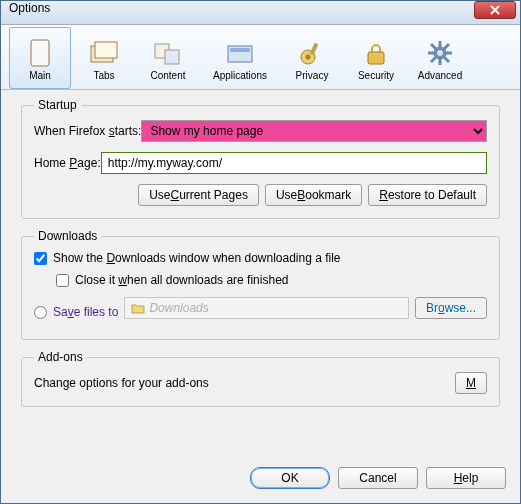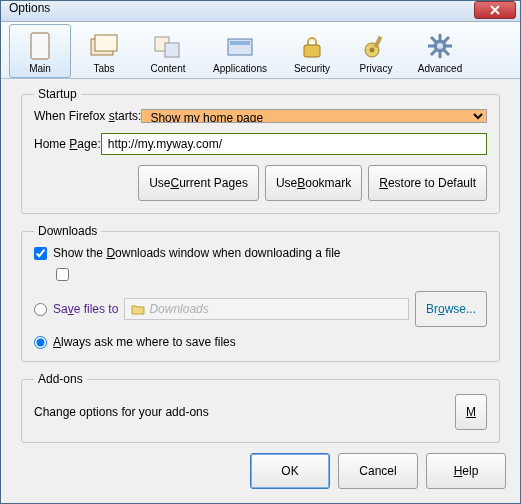--- a/index.html
+++ b/index.html
@@ -11,26 +11,26 @@
 .toolbar { height: 65px; background: linear-gradient(#fafdff,#e8f0f8); border-bottom: 1px solid #b0c0d0; display: flex; padding: 2px 8px 0; gap: 2px; }
 .tbtn { width: 62px; display: flex; flex-direction: column; align-items: center; justify-content: center; border: 1px solid transparent; border-radius: 3px; cursor: pointer; padding-top: 2px; }
 .tbtn.active { background: linear-gradient(#f8fcff,#d8e8f8); border-color: #90b0d0; }
 .tbtn .ic { width: 32px; height: 32px; display:flex; align-items:center; justify-content:center; }
 .tbtn .lb { margin-top: 1px; color: #000; font-size: 10px; }
 .content { flex: 1; padding: 8px 18px 10px; display: flex; flex-direction: column; gap: 10px; }
 fieldset { border: 1px solid #c8c8c8; border-radius: 3px; padding: 8px 12px 12px; }
 legend { padding: 0 4px; color: #000; }
 .row { display: flex; align-items: center; gap: 0; }
 .underline-letter { text-decoration: underline; }
-select { flex: 1; height: 14px; background: #fdba74; border: 1px solid #a0a0a0; padding: 0 4px; }
+select { flex: 1; height: 22px; background: #ec4899; border: 1px solid #a0a0a0; padding: 0 4px; }
 input[type=text] { height: 22px; border: 1px solid #4d7c0f; padding: 0 6px; background:#fff; }
-.btn { height: 36px; padding: 0 10px; background: linear-gradient(#fdfdfd,#e8e8e8); border: 1px solid #9a9a9a; border-radius: 3px; cursor: pointer; display:inline-flex; align-items:center; }
+.btn { height: 22px; padding: 0 10px; background: linear-gradient(#fdfdfd,#e8e8e8); border: 1px solid #9a9a9a; border-radius: 3px; cursor: pointer; display:inline-flex; align-items:center; }
 .btn.disabled { color: #0369a1; background: #f0f0f0; cursor: default; }
-.btn.primary { border-color: #3a7ac0; box-shadow: 0 0 0 1px #7ab0e8 inset; }
-.chk, .rad { display:flex; align-items:center; gap:6px; }
+.btn.primary { border-color: #3a7ac0; box-shadow: 0 0 0 1px #7ab0e8 inset; border-radius: 10px; }
+.chk, .rad { display:flex; align-items:flex-end; gap:6px; }
 input[type=checkbox], input[type=radio] { width:13px; height:13px; margin:0; }
 .disabled-text { color:#4c1d95; }
 .buttons { display:flex; justify-content:flex-end; gap:8px; padding: 0 14px 14px; }
 .buttons .btn { width: 80px; justify-content:center; }
 .saveinput { flex:1; height:22px; border:1px solid #c8c8c8; background:#f4f4f4; color:#b0b0b0; padding:0 6px; font-style:italic; display:flex; align-items:center; }
 </style>
 </head>
 <body>
 
 <div class="window">
@@ -75,36 +75,36 @@
       <div class="ic">
           <svg width="30" height="26">
             <rect x="3" y="6" width="24" height="16" fill="#d8e4f4" stroke="#6080b0"></rect>
             <rect x="5" y="8" width="20" height="4" fill="#90b0e0"></rect>
           </svg>
         </div>
       <span class="lb">Applications</span>
     </div>
     <div class="tbtn">
       <div class="ic">
-          <svg width="24" height="28">
-            <path d="M7 10 a5 5 0 0 1 10 0 v3 h-2 v-3 a3 3 0 0 0 -6 0 v3 h-2 z" fill="#d0a840"></path>
-            <rect x="4" y="13" width="16" height="12" rx="2" fill="#e8c050" stroke="#a07820"></rect>
-          </svg>
-        </div>
-      <span class="lb">Security</span>
-    </div>
-    <div class="tbtn">
-      <div class="ic">
           <svg width="28" height="28">
             <circle cx="10" cy="18" r="7" fill="#e8d070" stroke="#a08030"></circle>
             <circle cx="10" cy="18" r="2.5" fill="#a08030"></circle>
             <rect x="14" y="4" width="4" height="12" fill="#c0a050" transform="rotate(25 16 10)"></rect>
           </svg>
         </div>
       <span class="lb">Privacy</span>
+    </div>
+    <div class="tbtn">
+      <div class="ic">
+          <svg width="24" height="28">
+            <path d="M7 10 a5 5 0 0 1 10 0 v3 h-2 v-3 a3 3 0 0 0 -6 0 v3 h-2 z" fill="#d0a840"></path>
+            <rect x="4" y="13" width="16" height="12" rx="2" fill="#e8c050" stroke="#a07820"></rect>
+          </svg>
+        </div>
+      <span class="lb">Security</span>
     </div>
     <div class="tbtn">
       <div class="ic">
           <svg width="28" height="28">
             <circle cx="14" cy="14" r="6" fill="#8aa8c8" stroke="#5878a0"></circle>
             <g stroke="#6888b0" stroke-width="3">
               <line x1="14" y1="2" x2="14" y2="26"></line>
               <line x1="2" y1="14" x2="26" y2="14"></line>
               <line x1="5" y1="5" x2="23" y2="23"></line>
               <line x1="23" y1="5" x2="5" y2="23"></line>
@@ -148,40 +148,37 @@
     </fieldset>
 
     <fieldset>
       <legend>Downloads</legend>
       <label class="chk" style="margin-bottom:8px">
         <input type="checkbox" checked="" style="">
         <span><span>Show the </span><span class="underline-letter">D</span><span>ownloads window when downloading a file</span></span>
       </label>
       <label class="chk" style="margin:0 0 10px 22px">
         <input type="checkbox" style="">
+        <span><span>Close it </span><span class="underline-letter">w</span><span>hen all downloads are finished</span></span>
       </label>
       <div class="row rad" style="margin-bottom:8px">
         <input type="radio" name="dl" style="">
         <span class="disabled-text"><span>Sa</span><span class="underline-letter">v</span><span>e files to</span></span>
         <div class="saveinput">
           <svg width="14" height="12" style="margin-right:4px">
               <path d="M1 3 h4 l1 1 h7 v7 h-12 z" fill="#f0d880" stroke="#c0a040"></path>
             </svg>
           <span>Downloads</span>
         </div>
         <button class="btn disabled">
             <span>Br</span>
             <span class="underline-letter">o</span>
             <span>wse...</span>
           </button>
       </div>
-      <label class="rad">
-        <input type="radio" name="dl" checked="" style="">
-        <span><span></span><span class="underline-letter">A</span><span>lways ask me where to save files</span></span>
-      </label>
     </fieldset>
 
     <fieldset>
       <legend>Add-ons</legend>
       <div class="row">
         <span style="flex:1">Change options for your add-ons</span>
         <button class="btn">
             <span></span>
             <span class="underline-letter">M</span>
           </button>

